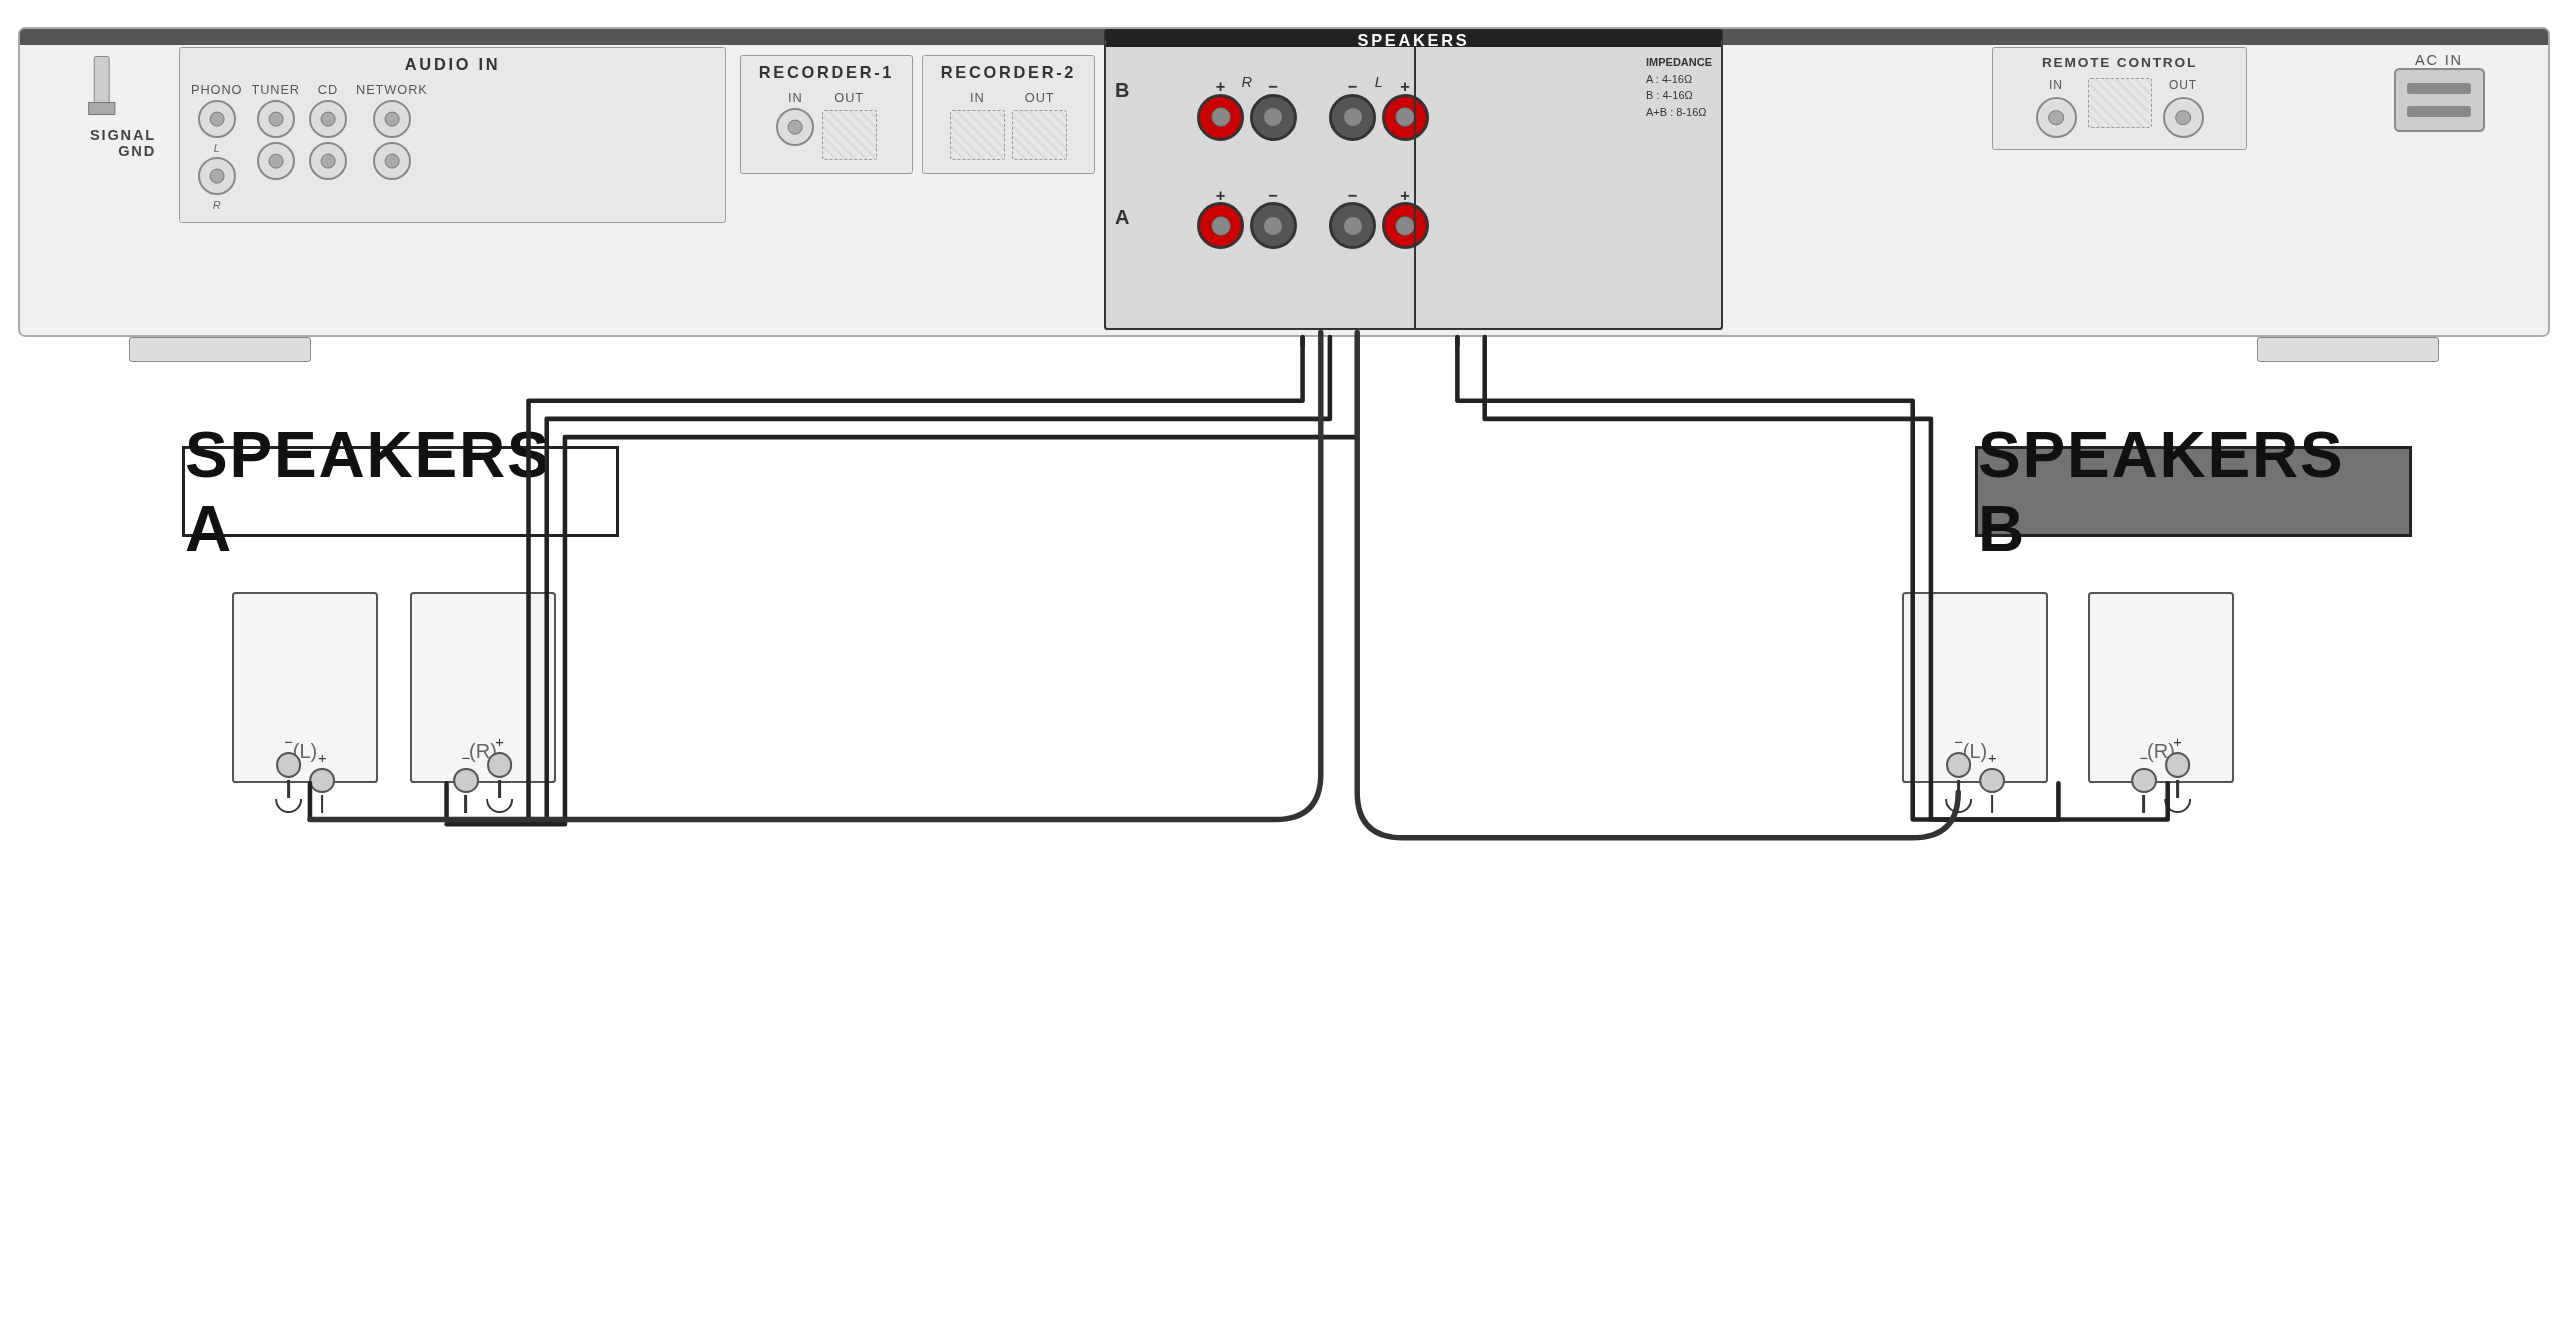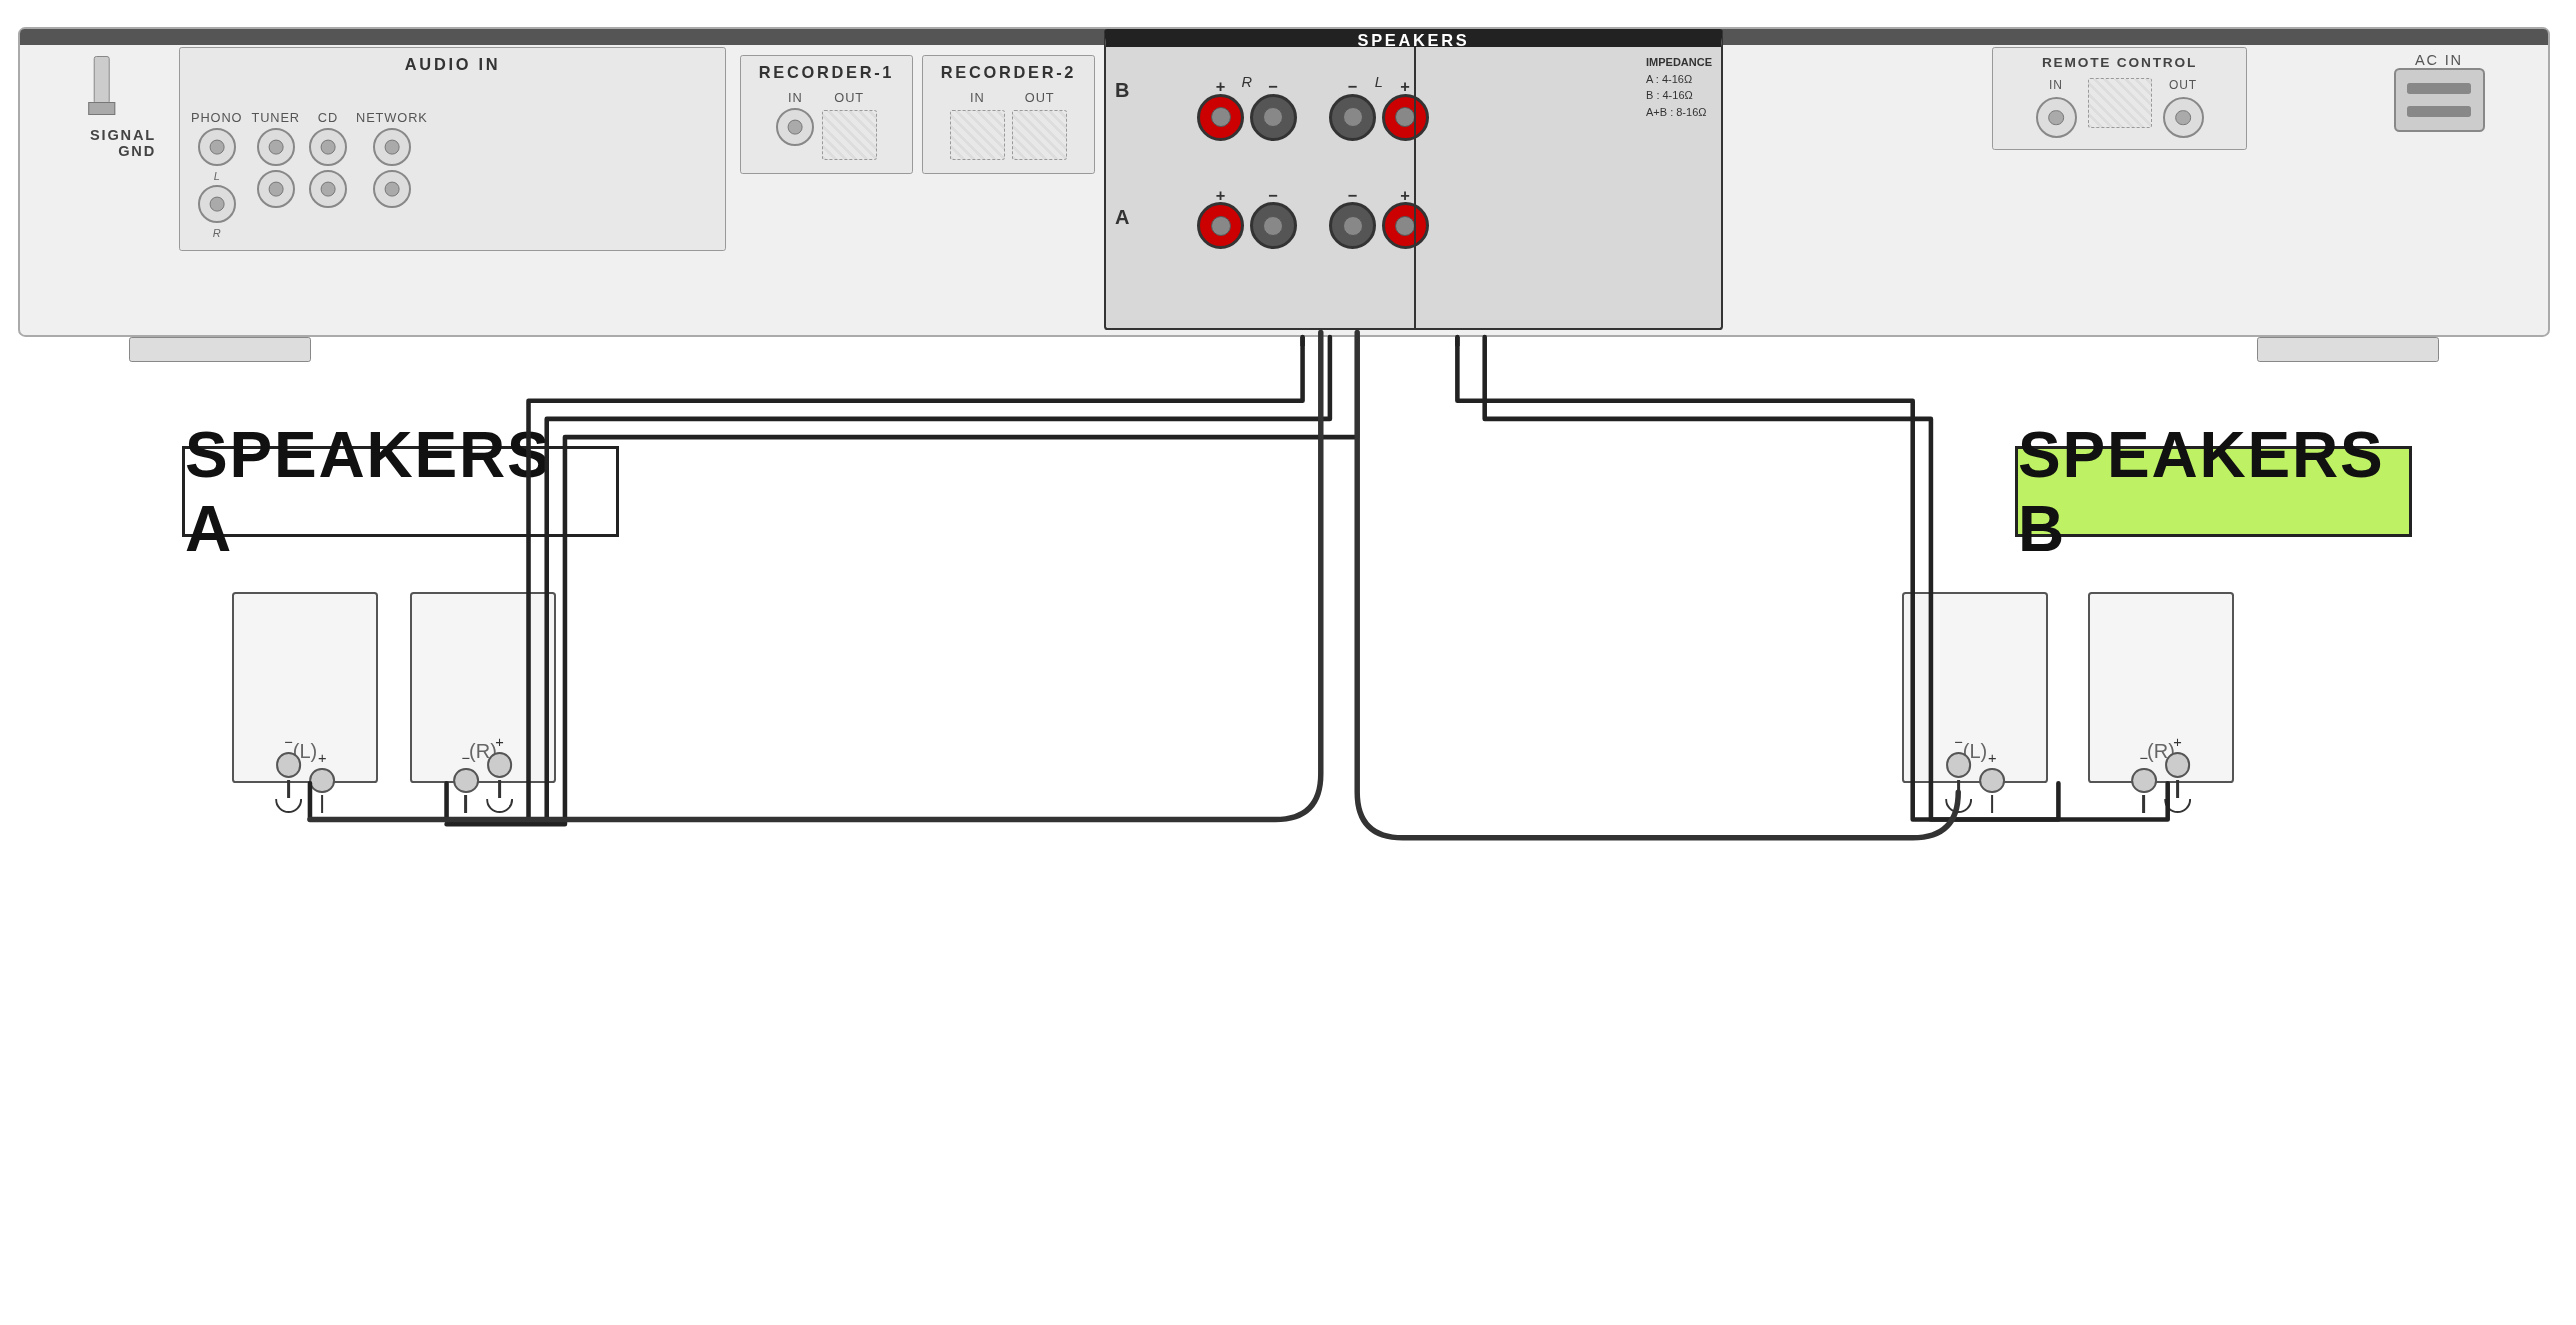--- a/index.html
+++ b/index.html
@@ -108,21 +108,20 @@
     .audio-in-cols {
       display: flex;
       gap: 9px;
       align-items: flex-start;
     }
     .audio-col {
       display: flex;
       flex-direction: column;
       align-items: center;
       gap: 3.6px;
-      margin-top: 28px;
     }
     .audio-col-label {
       font-size: 12.8px;
       color: #555;
       letter-spacing: 0.9px;
       text-align: center;
     }
     .rca-jack {
       width: 38px;
       height: 38px;
@@ -441,24 +440,24 @@
       font-weight: 900;
       color: #111;
       letter-spacing: 1.8px;
     }
 
     
     .speakers-b-box {
       position: absolute;
       top: 446px;
       right: 164px;
-      width: 397px;
+      width: 437px;
       height: 91px;
       border: 3.6px solid #222;
-      background: #bef264;
+      background: #737373;
       display: flex;
       align-items: center;
       justify-content: center;
     }
     .speakers-b-label {
       font-size: 64px;
       font-weight: 900;
       color: #111;
       letter-spacing: 1.8px;
     }

